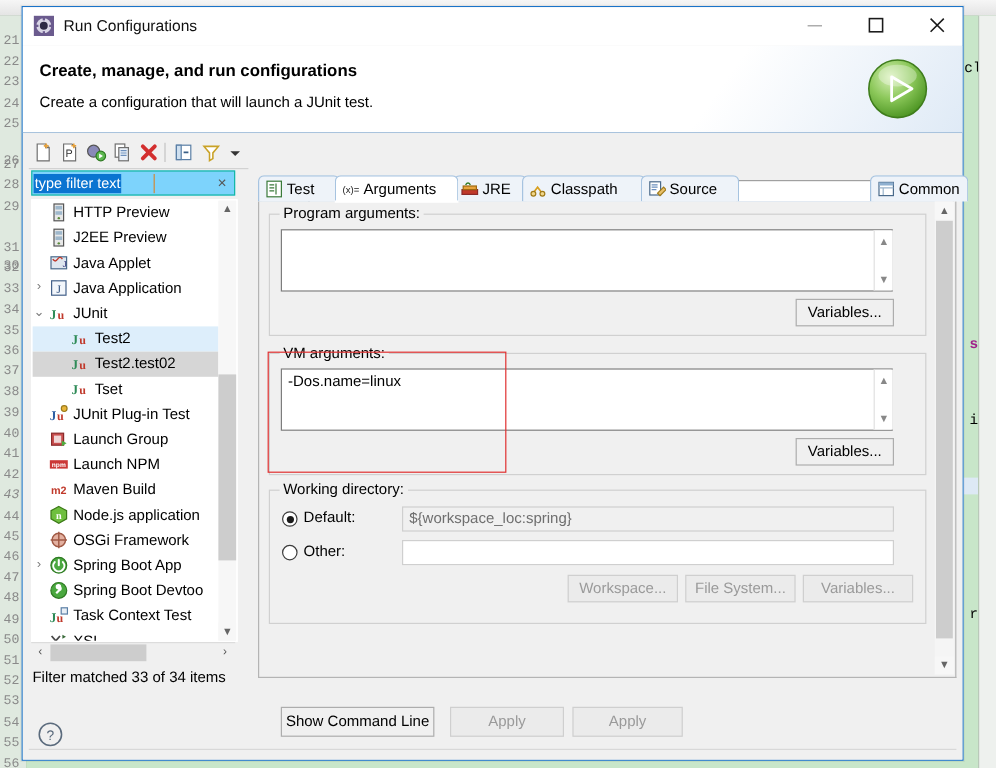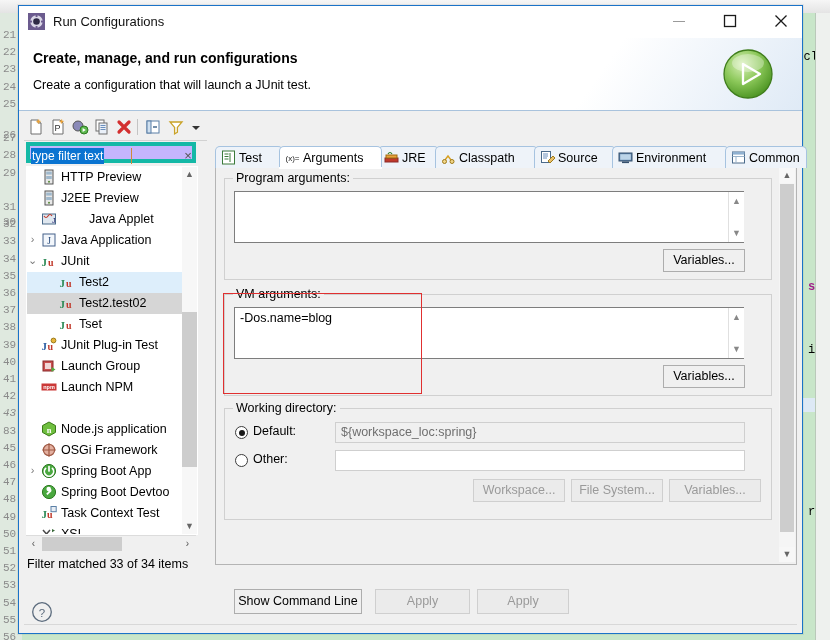--- a/index.html
+++ b/index.html
@@ -46,21 +46,21 @@
   #body{position:absolute;left:0;top:105px;width:783px;bottom:0;background:#f0f0f0;}
 
   
   #leftpane{position:absolute;left:5px;top:3px;width:183px;height:470px;}
   #tree-toolbar{position:absolute;left:0;top:0;width:183px;height:26px;
     background:#f0f0f0;border-bottom:1px solid #d2d2d2;}
   .tbi{position:absolute;top:4px;width:18px;height:18px;cursor:default;}
   .tb-sep{position:absolute;top:5px;width:1px;height:16px;background:#c4c4c4;}
 
   #filter-box{position:absolute;left:2px;top:28px;width:170px;height:21px;
-    border:4px solid #14b8a6;background:#c4b5fd;box-sizing:border-box;}
+    border:1px solid #14b8a6;background:#7dd3fc;box-sizing:border-box;}
   #filter-sel{position:absolute;left:1px;top:2px;height:16px;background:#0a74d1;color:#fff;
     font-size:12px;padding:0 1px;line-height:16px;}
   #filter-caret{position:absolute;left:101px;top:2px;width:1px;height:16px;background:#d08a3a;}
   #filter-clear{position:absolute;left:150px;top:2px;width:16px;height:16px;
     font-size:13px;color:#555;text-align:center;line-height:15px;cursor:default;}
 
   #tree{position:absolute;left:2px;top:52px;width:170px;height:367px;background:#fff;
     border:1px solid #fff;overflow:hidden;}
   .trow{position:absolute;left:0;width:155px;height:21px;cursor:default;}
   .tw-arrow{position:absolute;width:11px;height:21px;}
@@ -154,21 +154,21 @@
       <div class="gut-num" style="top: 239.6px;">34</div>
       <div class="gut-num" style="top: 256.8px;">35</div>
       <div class="gut-num" style="top: 274px;">36</div>
       <div class="gut-num" style="top: 291.2px;">37</div>
       <div class="gut-num" style="top: 308.4px;">38</div>
       <div class="gut-num" style="top: 325.6px;">39</div>
       <div class="gut-num" style="top: 342.8px;">40</div>
       <div class="gut-num" style="top: 360px;">41</div>
       <div class="gut-num" style="top: 377.2px;">42</div>
       <div class="gut-num" style="top: 394.4px; font-style: italic;">43</div>
-      <div class="gut-num" style="top: 411.6px;">83</div>
+      <div class="gut-num" style="top: 411.6px;">44</div>
       <div class="gut-num" style="top: 428.8px;">45</div>
       <div class="gut-num" style="top: 446px;">46</div>
       <div class="gut-num" style="top: 463.2px;">47</div>
       <div class="gut-num" style="top: 480.4px;">48</div>
       <div class="gut-num" style="top: 497.6px;">49</div>
       <div class="gut-num" style="top: 514.8px;">50</div>
       <div class="gut-num" style="top: 532px;">51</div>
       <div class="gut-num" style="top: 549.2px;">52</div>
       <div class="gut-num" style="top: 566.4px;">53</div>
       <div class="gut-num" style="top: 583.6px;">54</div>
@@ -320,21 +320,21 @@
                 <circle cx="8" cy="12.8" r="1" fill="#5a8a3a"></circle>
               </svg></span>
             <span class="tw-label" style="left: 34px;">J2EE Preview</span>
           </div>
           <div class="trow" style="top: 42px;">
             <span class="tw-icon" style="left: 14px;"><svg viewBox="0 0 16 16">
                 <rect x="1.5" y="3" width="13" height="10" fill="#dfe7ef" stroke="#4a6a8a"></rect>
                 <path d="M3 5 q2 3 4 0 q2 -3 4 0" stroke="#c0392b" fill="none" stroke-width="1.2"></path>
                 <text x="11" y="11.5" font-size="7" font-family="Liberation Sans" fill="#1a1a6a">J</text>
               </svg></span>
-            <span class="tw-label" style="left: 34px; margin-left: 28px;">Java Applet</span>
+            <span class="tw-label" style="left: 34px;">Java Applet</span>
           </div>
           <div class="trow" style="top: 63px;">
             <div class="tw-arrow" style="left: 0px; font-size: 11px; color: rgb(122, 122, 122); line-height: 18px; text-align: center;">›</div>
             <span class="tw-icon" style="left: 14px;"><svg viewBox="0 0 16 16">
                 <rect x="2" y="2" width="12" height="12" fill="#f2f6fb" stroke="#44618a"></rect>
                 <text x="8" y="12" font-size="9.5" font-family="Liberation Serif" fill="#2a4a7a" text-anchor="middle">J</text>
               </svg></span>
             <span class="tw-label" style="left: 34px;">Java Application</span>
           </div>
           <div class="trow" style="top: 84px;">
@@ -381,20 +381,26 @@
                 <path d="M10.5 9 l4 2.4 l-4 2.4 z" fill="#4fae3f"></path>
               </svg></span>
             <span class="tw-label" style="left: 34px;">Launch Group</span>
           </div>
           <div class="trow" style="top: 210px;">
             <span class="tw-icon" style="left: 14px;"><svg viewBox="0 0 16 16">
                 <rect x="0.5" y="4.5" width="15" height="7" fill="#cb3837"></rect>
                 <text x="8" y="10.2" font-size="5.5" font-family="Liberation Sans" fill="#fff" text-anchor="middle" font-weight="bold">npm</text>
               </svg></span>
             <span class="tw-label" style="left: 34px;">Launch NPM</span>
+          </div>
+          <div class="trow" style="top: 231px;">
+            <span class="tw-icon" style="left: 14px;"><svg viewBox="0 0 16 16">
+                <text x="8" y="12" font-size="9" font-family="Liberation Sans" fill="#c0392b" text-anchor="middle" font-weight="bold">m2</text>
+              </svg></span>
+            <span class="tw-label" style="left: 34px;">Maven Build</span>
           </div>
           <div class="trow" style="top: 252px;">
             <span class="tw-icon" style="left: 14px;"><svg viewBox="0 0 16 16">
                 <path d="M8 1 L14.5 4.6 V11.4 L8 15 L1.5 11.4 V4.6 Z" fill="#6fbf3f" stroke="#3c7a18"></path>
                 <text x="8" y="11.5" font-size="8.5" font-family="Liberation Serif" fill="#fff" text-anchor="middle" font-weight="bold">n</text>
               </svg></span>
             <span class="tw-label" style="left: 34px;">Node.js application</span>
           </div>
           <div class="trow" style="top: 273px; padding-left: 12px;">
             <span class="tw-icon" style="left: 14px;"><svg viewBox="0 0 16 16">
@@ -490,28 +496,20 @@
             <span class="tab-lbl">Classpath</span>
           </div>
           <div class="tab" style="left: 319px; width: 82px;">
             <span class="tab-ico"><svg viewBox="0 0 15 15">
                 <rect x="1.5" y="1.5" width="9" height="11" fill="#fff" stroke="#4a6a8a"></rect>
                 <path d="M3 4 h5 M3 6 h5 M3 8 h4" stroke="#6b8fbd"></path>
                 <path d="M8 11 l5 -5 l2 2 l-5 5 z" fill="#e8c06a" stroke="#a07a18"></path>
               </svg></span>
             <span class="tab-lbl">Source</span>
           </div>
-          <div class="tab" style="left: 397px; width: 117px;">
-            <span class="tab-ico"><svg viewBox="0 0 15 15">
-                <rect x="1" y="3" width="13" height="8" fill="#5a7fa6" stroke="#35506e"></rect>
-                <rect x="2.2" y="4.2" width="10.6" height="5.6" fill="#bcd4e8"></rect>
-                <rect x="4" y="11.5" width="7" height="1.6" fill="#35506e"></rect>
-              </svg></span>
-            <span class="tab-lbl">Environment</span>
-          </div>
           <div class="tab" style="left: 510px; width: 82px;">
             <span class="tab-ico"><svg viewBox="0 0 15 15">
                 <rect x="1.5" y="2" width="12" height="11" fill="#fff" stroke="#4a6a8a"></rect>
                 <rect x="1.5" y="2" width="12" height="2.6" fill="#8fb0d0"></rect>
                 <path d="M5 6.5 v6 M1.5 6.5 h12" stroke="#9ab4cc"></path>
               </svg></span>
             <span class="tab-lbl">Common</span>
           </div>
           <div style="position: absolute; top: 21px; height: 2px; background: rgb(255, 255, 255); z-index: 4; left: 64px; width: 103px;"></div>
         </div>
@@ -523,21 +521,21 @@
           <div class="ta" style="left:9px;top:12px;width:510px;height:52px;"></div>
           <div class="ta-sb" style="left:503px;top:13px;height:50px;">
             <span style="top:4px;">▲</span>
             <span style="top:36px;">▼</span>
           </div>
           <div class="btn" style="left:438px;top:70px;width:82px;height:23px;line-height:21px;">Variables...</div>
         </div>
 
         <div class="group" style="left:8px;top:126px;width:546px;height:100px;">
           <div class="group-title">VM arguments:</div>
-          <div class="ta" style="left:9px;top:12px;width:510px;height:52px;">-Dos.name=blog</div>
+          <div class="ta" style="left:9px;top:12px;width:510px;height:52px;">-Dos.name=linux</div>
           <div class="ta-sb" style="left:503px;top:13px;height:50px;">
             <span style="top:4px;">▲</span>
             <span style="top:36px;">▼</span>
           </div>
           <div class="btn" style="left:438px;top:70px;width:82px;height:23px;line-height:21px;">Variables...</div>
         </div>
 
         <div id="red-annot" style="left:7px;top:125px;width:197px;height:99px;"></div>
 
         <div class="group" style="left:8px;top:240px;width:546px;height:110px;">

